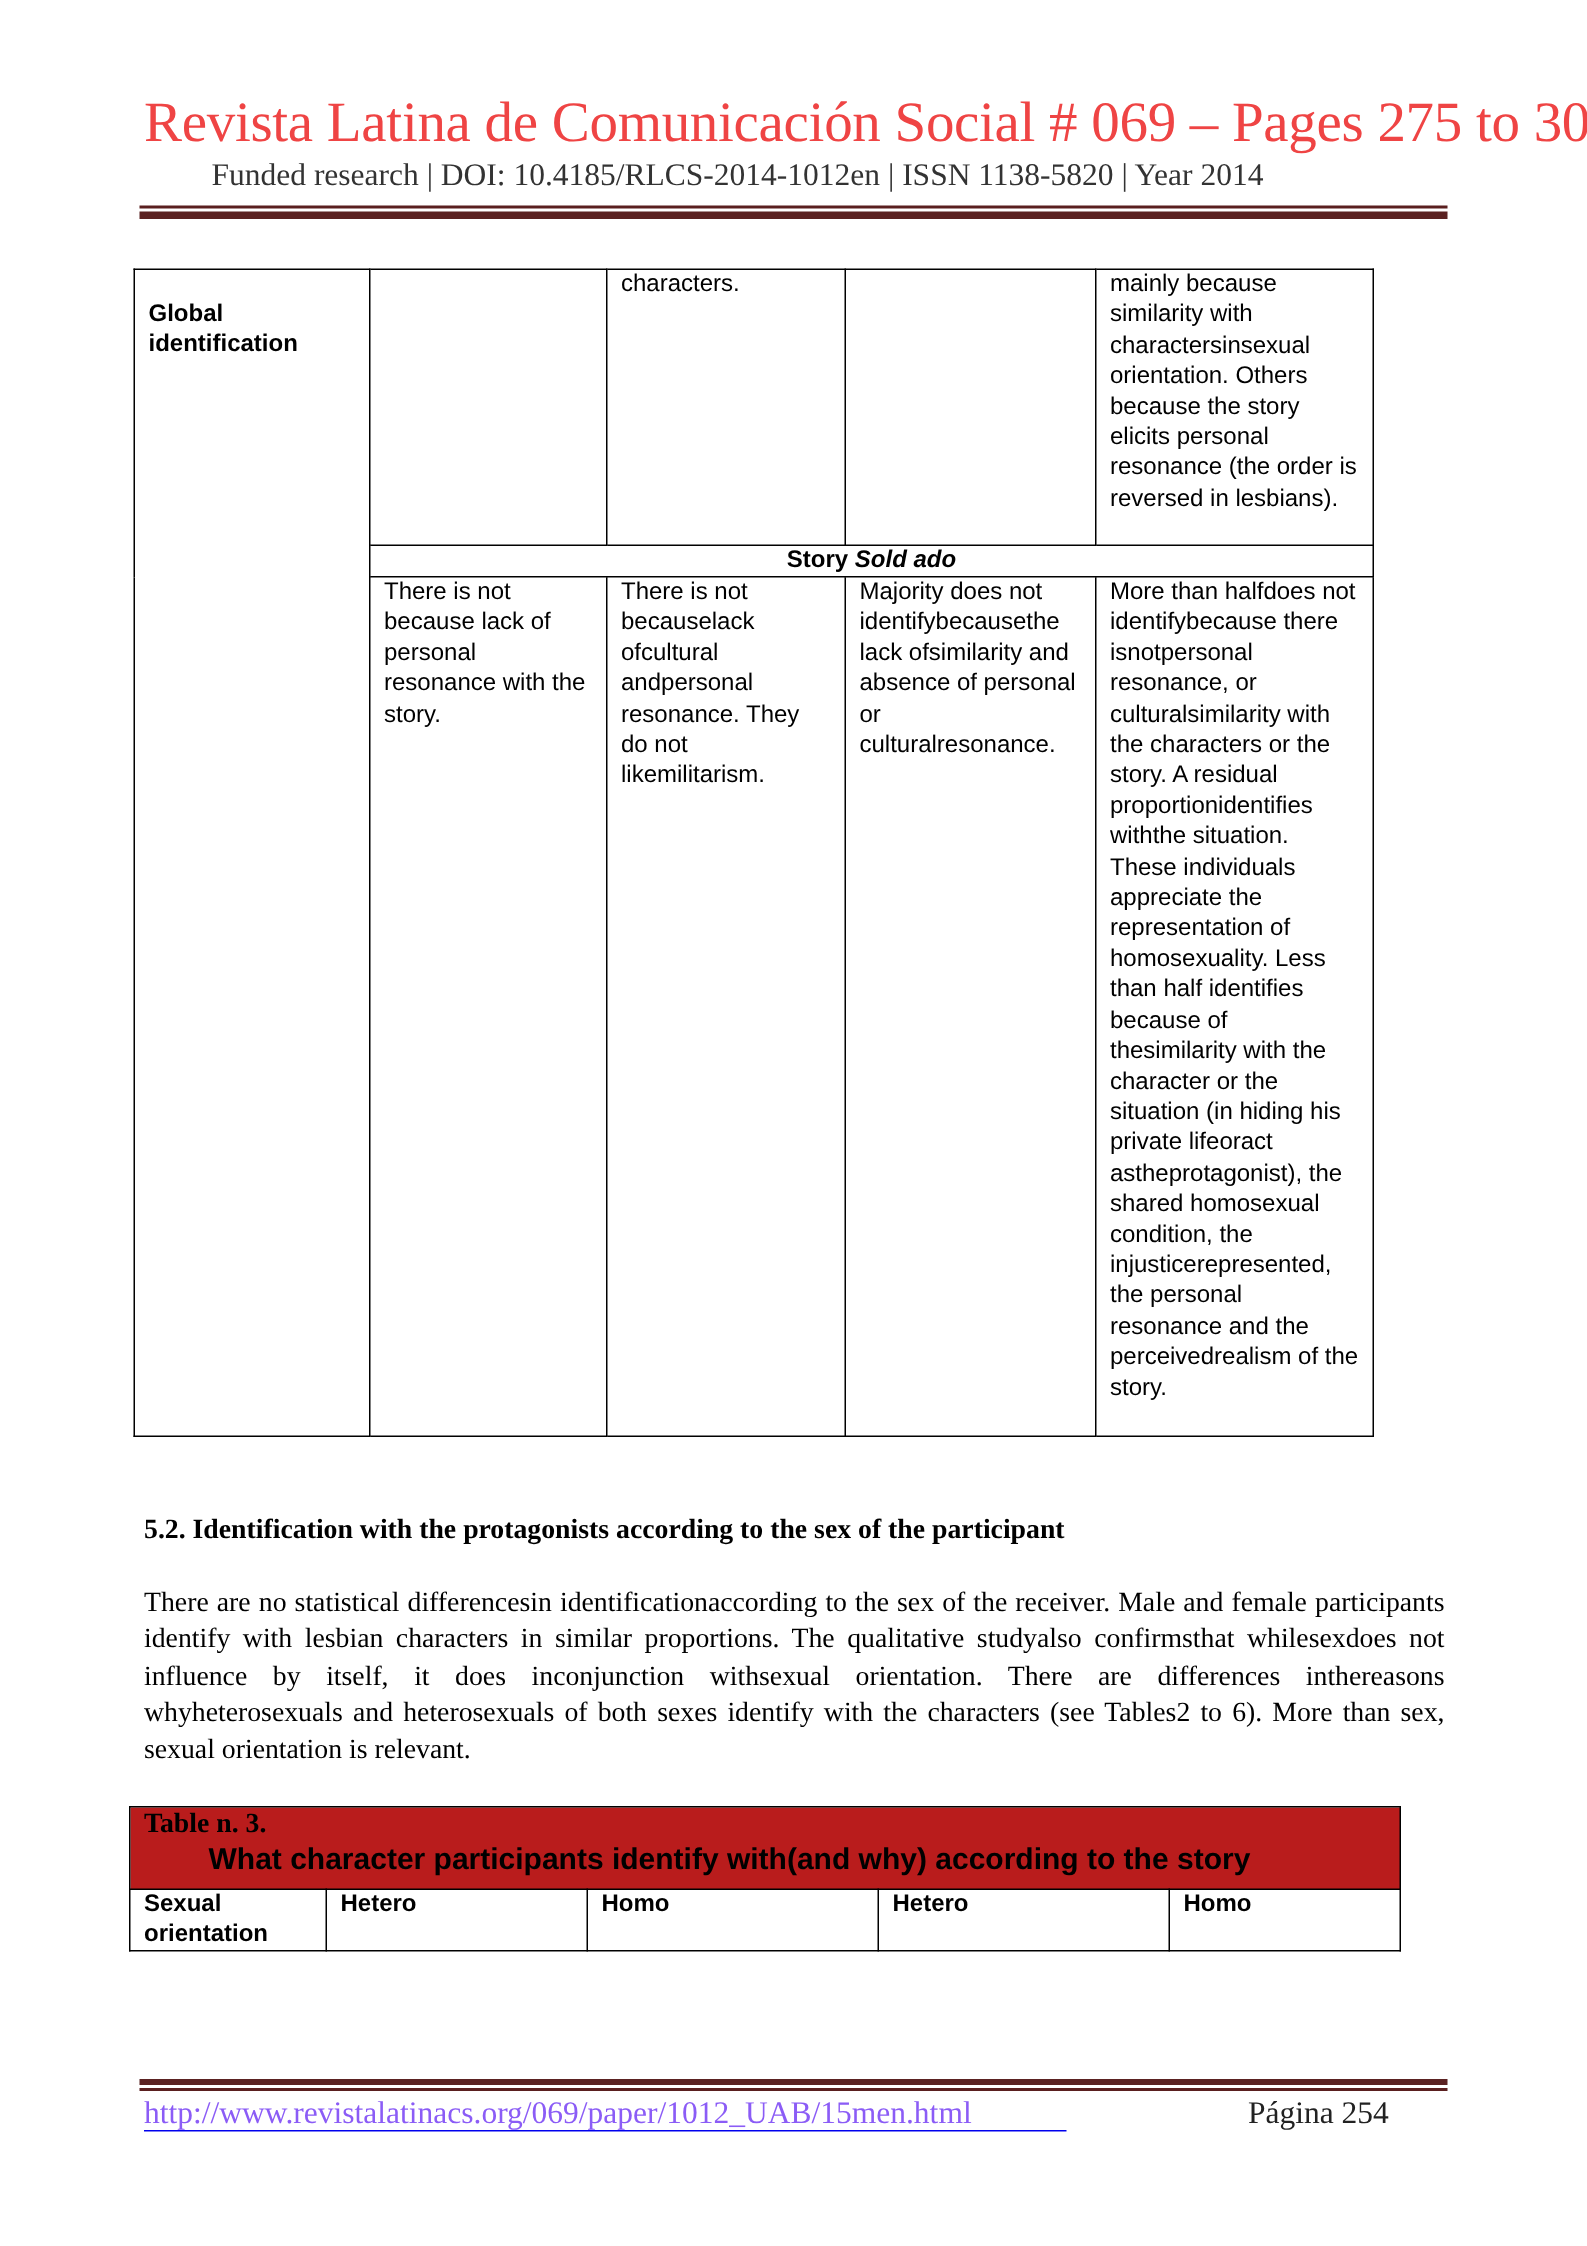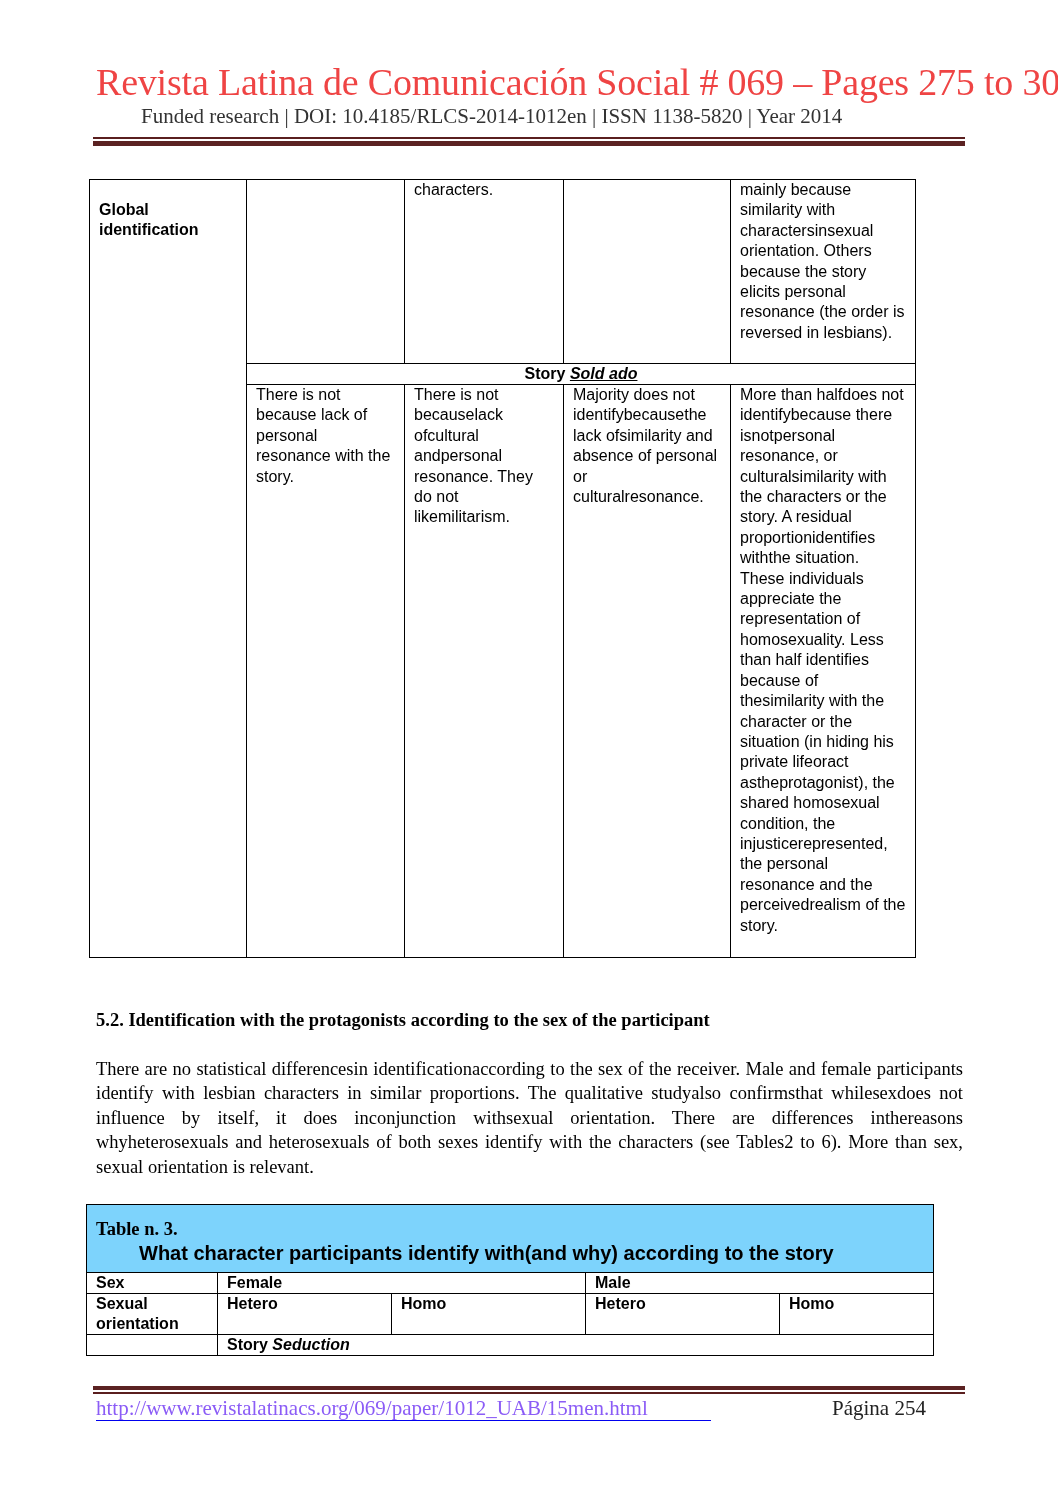--- a/index.html
+++ b/index.html
@@ -21,40 +21,40 @@
 
   
   table.t1 {
     position:absolute; left:89px; top:179px; width:826px;
     border-collapse:collapse; table-layout:fixed;
     font-family:"Liberation Sans", sans-serif; font-size:16px; line-height:20.4px;
   }
   table.t1 td { border:1px solid #000; vertical-align:top; padding:0 9px; }
   table.t1 td.rowlabel { font-weight:bold; padding-top:20px; padding-left:9px; }
   table.t1 td.story { text-align:center; font-weight:bold; padding:0; line-height:20px; }
-  table.t1 td.story i { font-style:italic;text-decoration:underline; }
+  table.t1 td.story i { font-style:italic; }
 
   .section-heading {
     position:absolute; left:96px; top:1010px;
     font-family:"Liberation Serif", serif; font-weight:bold; font-size:18.5px;
   }
   .para {
     position:absolute; left:96px; top:1057px; width:867px;
     font-family:"Liberation Serif", serif; font-size:18.5px; line-height:24.4px;
     text-align:justify;
   }
 
   
   table.t3 {
     position:absolute; left:86px; top:1204px; width:847px;
     border-collapse:collapse; table-layout:fixed;
     font-family:"Liberation Sans", sans-serif; font-size:16px; line-height:20px;
   }
   table.t3 td { border:1px solid #000; vertical-align:top; padding:0 9px; font-weight:bold; }
-  table.t3 td.caption { background:#7dd3fc; padding:13px 9px 6px 9px; font-weight:normal; }
+  table.t3 td.caption { background:#b91c1c; padding:0 9px 6px 9px; font-weight:normal; }
   .cap-num { font-family:"Liberation Serif", serif; font-weight:bold; font-size:18.5px; line-height:22px; }
   .cap-title { font-family:"Liberation Sans", sans-serif; font-weight:bold; font-size:20px; line-height:26px; padding-left:43px; white-space:nowrap; }
 
   .footer-link {
     position:absolute; left:96px; top:1396px;
     font-family:"Liberation Serif", serif; font-size:21px; color:#8b5cf6;
     text-decoration:none; border-bottom:1.5px solid #0000ee; padding-right:63px; line-height:24px;
   }
   .footer-page {
     position:absolute; left:832px; top:1396px;
@@ -112,37 +112,25 @@
       <col style="width:154px">
   </colgroup>
   <tbody>
       <tr>
     <td class="caption" colspan="5">
       <div class="cap-num">Table n. 3.</div>
       <div class="cap-title">What character participants identify with(and why) according to the story</div>
     </td>
   </tr>
   <tr>
-    <td>Sex</td>
-    <td colspan="2">Female</td>
-    <td colspan="2">Male</td>
-  </tr>
-  <tr>
     <td>Sexual orientation</td>
     <td>Hetero</td>
     <td>Homo</td>
     <td>Hetero</td>
     <td>Homo</td>
-  </tr>
-  <tr>
-    <td></td>
-    <td colspan="4">
-      <span>Story</span>
-      <i>Seduction</i>
-    </td>
   </tr>
 </tbody>
   </table>
 
 <div class="rule-thick" style="left:93px; top:1386px; width:872px; height:4px;"></div>
 <div class="rule-thin" style="left:93px; top:1392px; width:872px;"></div>
 <a class="footer-link">http://www.revistalatinacs.org/069/paper/1012_UAB/15men.html</a>
 <div class="footer-page">Página 254</div>
 
 </body></html>

